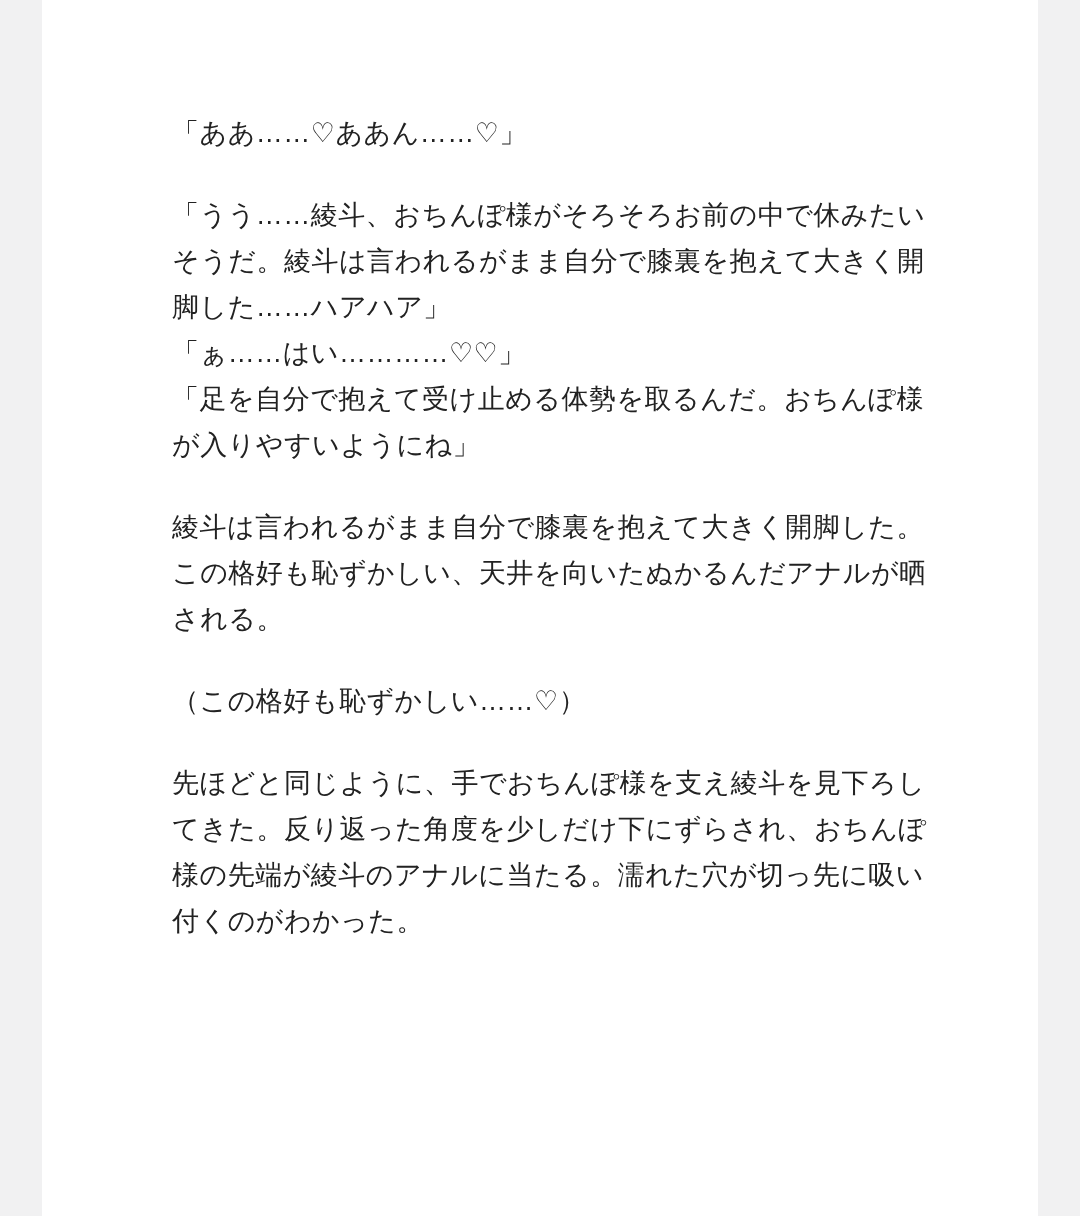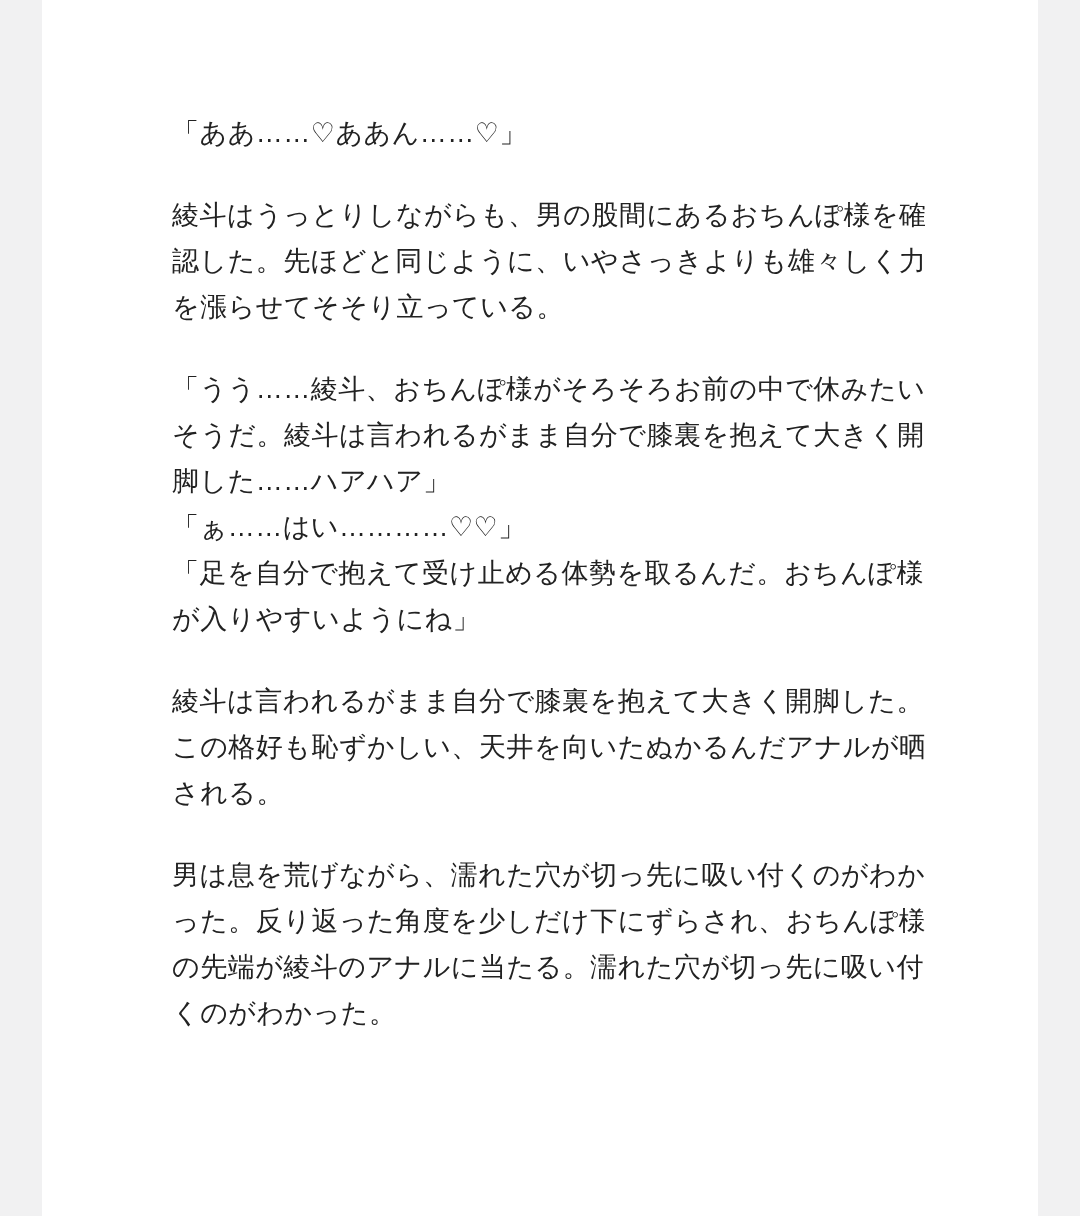--- a/index.html
+++ b/index.html
@@ -45,21 +45,21 @@
     text-align: left;
   }
 </style>
 </head>
 <body>
 
 <div class="page">
   <main class="content">
     <div class="text-column">
       <p class="para">「ああ……♡ああん……♡」</p>
-      <p class="para">綾斗はうっとりしながらも、男の股間にあるおちんぽ様を確認した。先ほどと同じように、いやさっきよりも雄々しく力を漲らせてそそり立っている。</p>
       <p class="para">「うう……綾斗、おちんぽ様がそろそろお前の中で休みたいそうだ。綾斗は言われるがまま自分で膝裏を抱えて大きく開脚した……ハアハア」
 「ぁ……はい…………♡♡」
 「足を自分で抱えて受け止める体勢を取るんだ。おちんぽ様が入りやすいようにね」</p>
       <p class="para">綾斗は言われるがまま自分で膝裏を抱えて大きく開脚した。この格好も恥ずかしい、天井を向いたぬかるんだアナルが晒される。</p>
-      <p class="para">男は息を荒げながら、濡れた穴が切っ先に吸い付くのがわかった。反り返った角度を少しだけ下にずらされ、おちんぽ様の先端が綾斗のアナルに当たる。濡れた穴が切っ先に吸い付くのがわかった。</p>
+      <p class="para">（この格好も恥ずかしい……♡）</p>
+      <p class="para">先ほどと同じように、手でおちんぽ様を支え綾斗を見下ろしてきた。反り返った角度を少しだけ下にずらされ、おちんぽ様の先端が綾斗のアナルに当たる。濡れた穴が切っ先に吸い付くのがわかった。</p>
     </div>
   </main>
 </div>
 
 </body></html>

